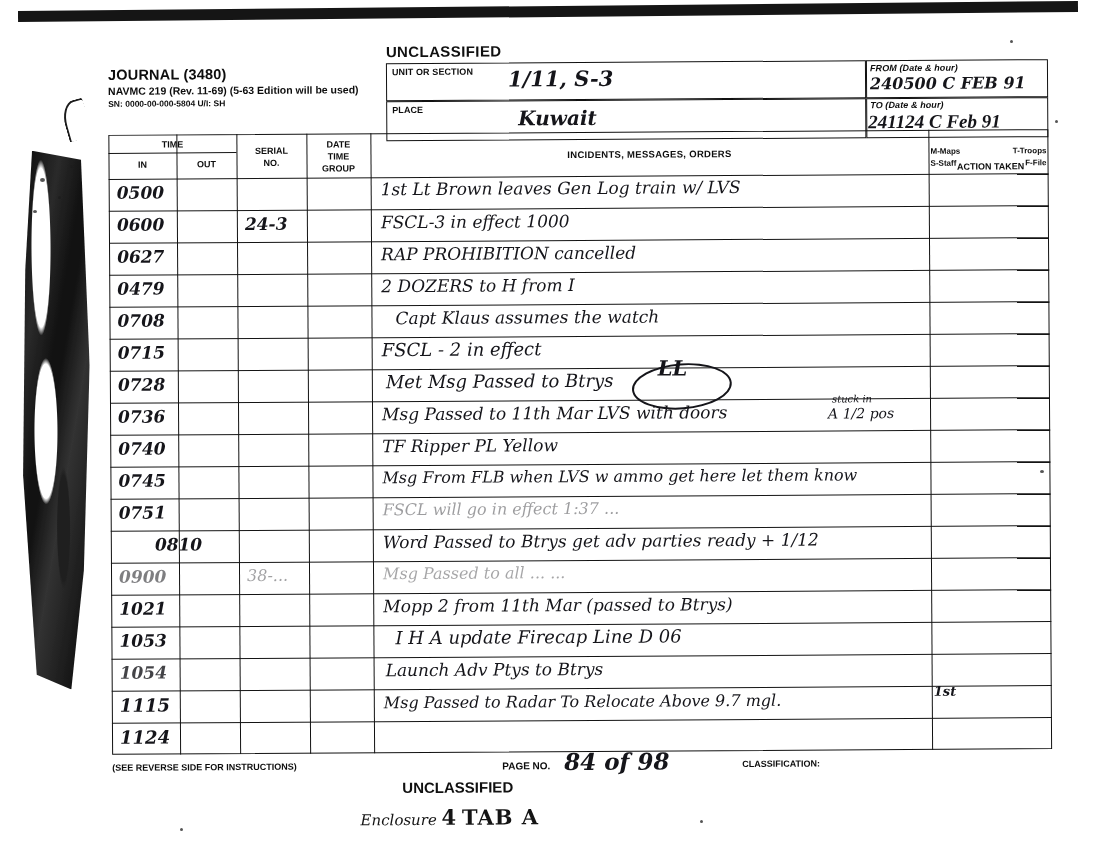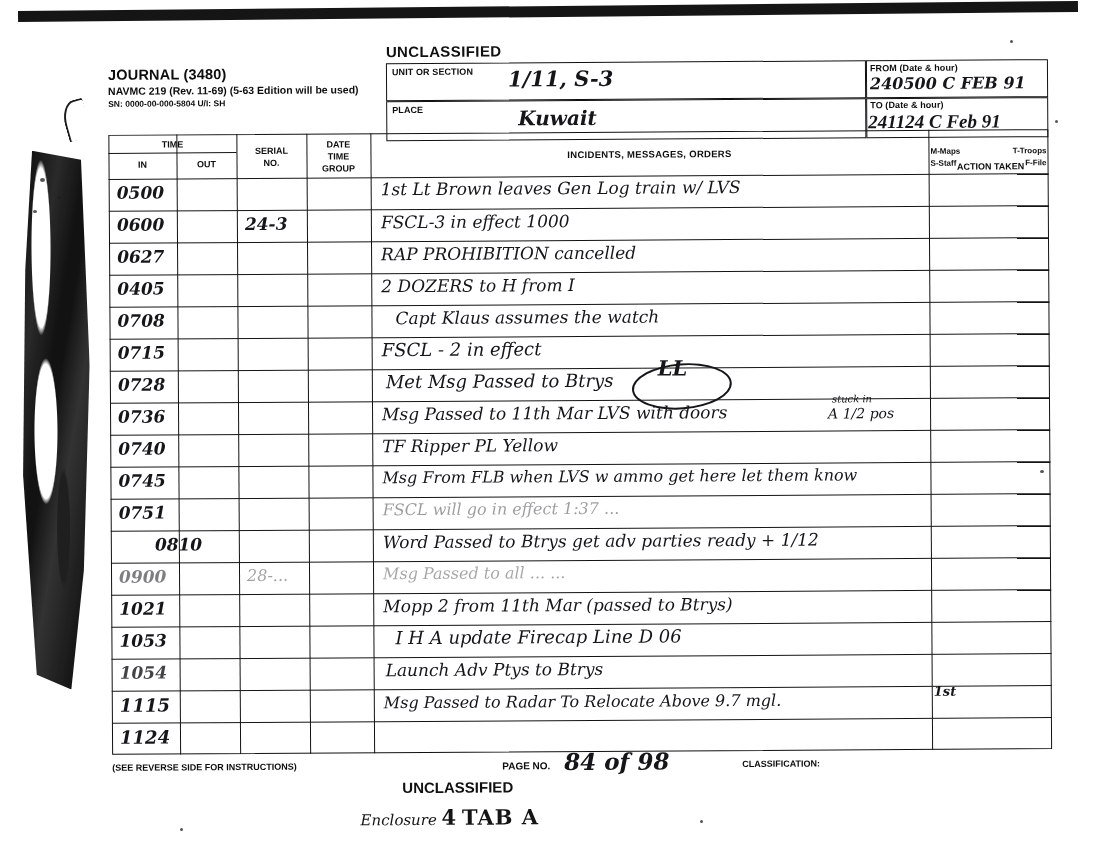--- a/index.html
+++ b/index.html
@@ -78,21 +78,21 @@
     border: 1.6px solid #111;
     box-sizing: border-box;
   }
   .lbl {
     position: absolute;
     font-size: 9px;
     font-weight: bold;
     color: #0d0d0d;
     letter-spacing: .1px;
   }
-  .lbl-i { font-weight: bold; }
+  .lbl-i { font-style: italic; font-weight: bold; }
 
   
   .hw {
     position: absolute;
     font-family: "DejaVu Serif", serif;
     color: #15151a;
     white-space: nowrap;
     font-style: italic;
   }
   .hw-b { font-weight: bold; }
@@ -242,21 +242,21 @@
     <div class="hw hw-b" style="left:8px;top:48px;font-size:17px;">0500</div>
     <div class="hw" style="left:272px;top:46px;font-size:17px;">1st Lt Brown leaves Gen Log train w/ LVS</div>
 
     <div class="hw hw-b" style="left:8px;top:80px;font-size:17px;">0600</div>
     <div class="hw hw-b" style="left:136px;top:80px;font-size:17px;">24-3</div>
     <div class="hw" style="left:272px;top:79px;font-size:17px;">FSCL-3 in effect 1000</div>
 
     <div class="hw hw-b" style="left:8px;top:112px;font-size:17px;">0627</div>
     <div class="hw" style="left:272px;top:111px;font-size:17px;">RAP PROHIBITION cancelled</div>
 
-    <div class="hw hw-b" style="left:8px;top:144px;font-size:17px;">0405</div>
+    <div class="hw hw-b" style="left:8px;top:144px;font-size:17px;">0479</div>
     <div class="hw" style="left:272px;top:143px;font-size:17px;">2 DOZERS to H from I</div>
 
     <div class="hw hw-b" style="left:8px;top:176px;font-size:17px;">0708</div>
     <div class="hw" style="left:286px;top:175px;font-size:17px;">Capt Klaus assumes the watch</div>
 
     <div class="hw hw-b" style="left:8px;top:208px;font-size:17px;">0715</div>
     <div class="hw" style="left:272px;top:206px;font-size:18px;">FSCL - 2 in effect</div>
 
     <div class="hw hw-b" style="left:8px;top:240px;font-size:17px;">0728</div>
     <div class="hw" style="left:276px;top:238px;font-size:18px;">Met Msg Passed to Btrys</div>
@@ -274,21 +274,21 @@
     <div class="hw hw-b" style="left:8px;top:336px;font-size:17px;">0745</div>
     <div class="hw" style="left:272px;top:335px;font-size:16px;">Msg From FLB when LVS w ammo get here let them know</div>
 
     <div class="hw hw-b" style="left:8px;top:368px;font-size:17px;">0751</div>
     <div class="hw" style="left:272px;top:367px;font-size:16px;opacity:.42;">FSCL  will go in effect  1:37 ...</div>
 
     <div class="hw hw-b" style="left:8px;top:400px;font-size:17px;margin-left:36px;">0810</div>
     <div class="hw" style="left:272px;top:399px;font-size:17px;">Word Passed to Btrys get adv parties ready + 1/12</div>
 
     <div class="hw hw-b" style="left:8px;top:432px;font-size:17px;opacity:.55;">0900</div>
-    <div class="hw" style="left:136px;top:432px;font-size:16px;opacity:.4;">28-...</div>
+    <div class="hw" style="left:136px;top:432px;font-size:16px;opacity:.4;">38-...</div>
     <div class="hw" style="left:272px;top:431px;font-size:16px;opacity:.38;">Msg Passed to all ... ...</div>
 
     <div class="hw hw-b" style="left:8px;top:464px;font-size:17px;">1021</div>
     <div class="hw" style="left:272px;top:463px;font-size:17px;">Mopp 2 from 11th Mar (passed to Btrys)</div>
 
     <div class="hw hw-b" style="left:8px;top:496px;font-size:17px;">1053</div>
     <div class="hw" style="left:284px;top:494px;font-size:18px;">I H A  update Firecap  Line D 06</div>
 
     <div class="hw hw-b" style="left:8px;top:528px;font-size:17px;opacity:.8;">1054</div>
     <div class="hw" style="left:274px;top:527px;font-size:17px;">Launch Adv Ptys to Btrys</div>

